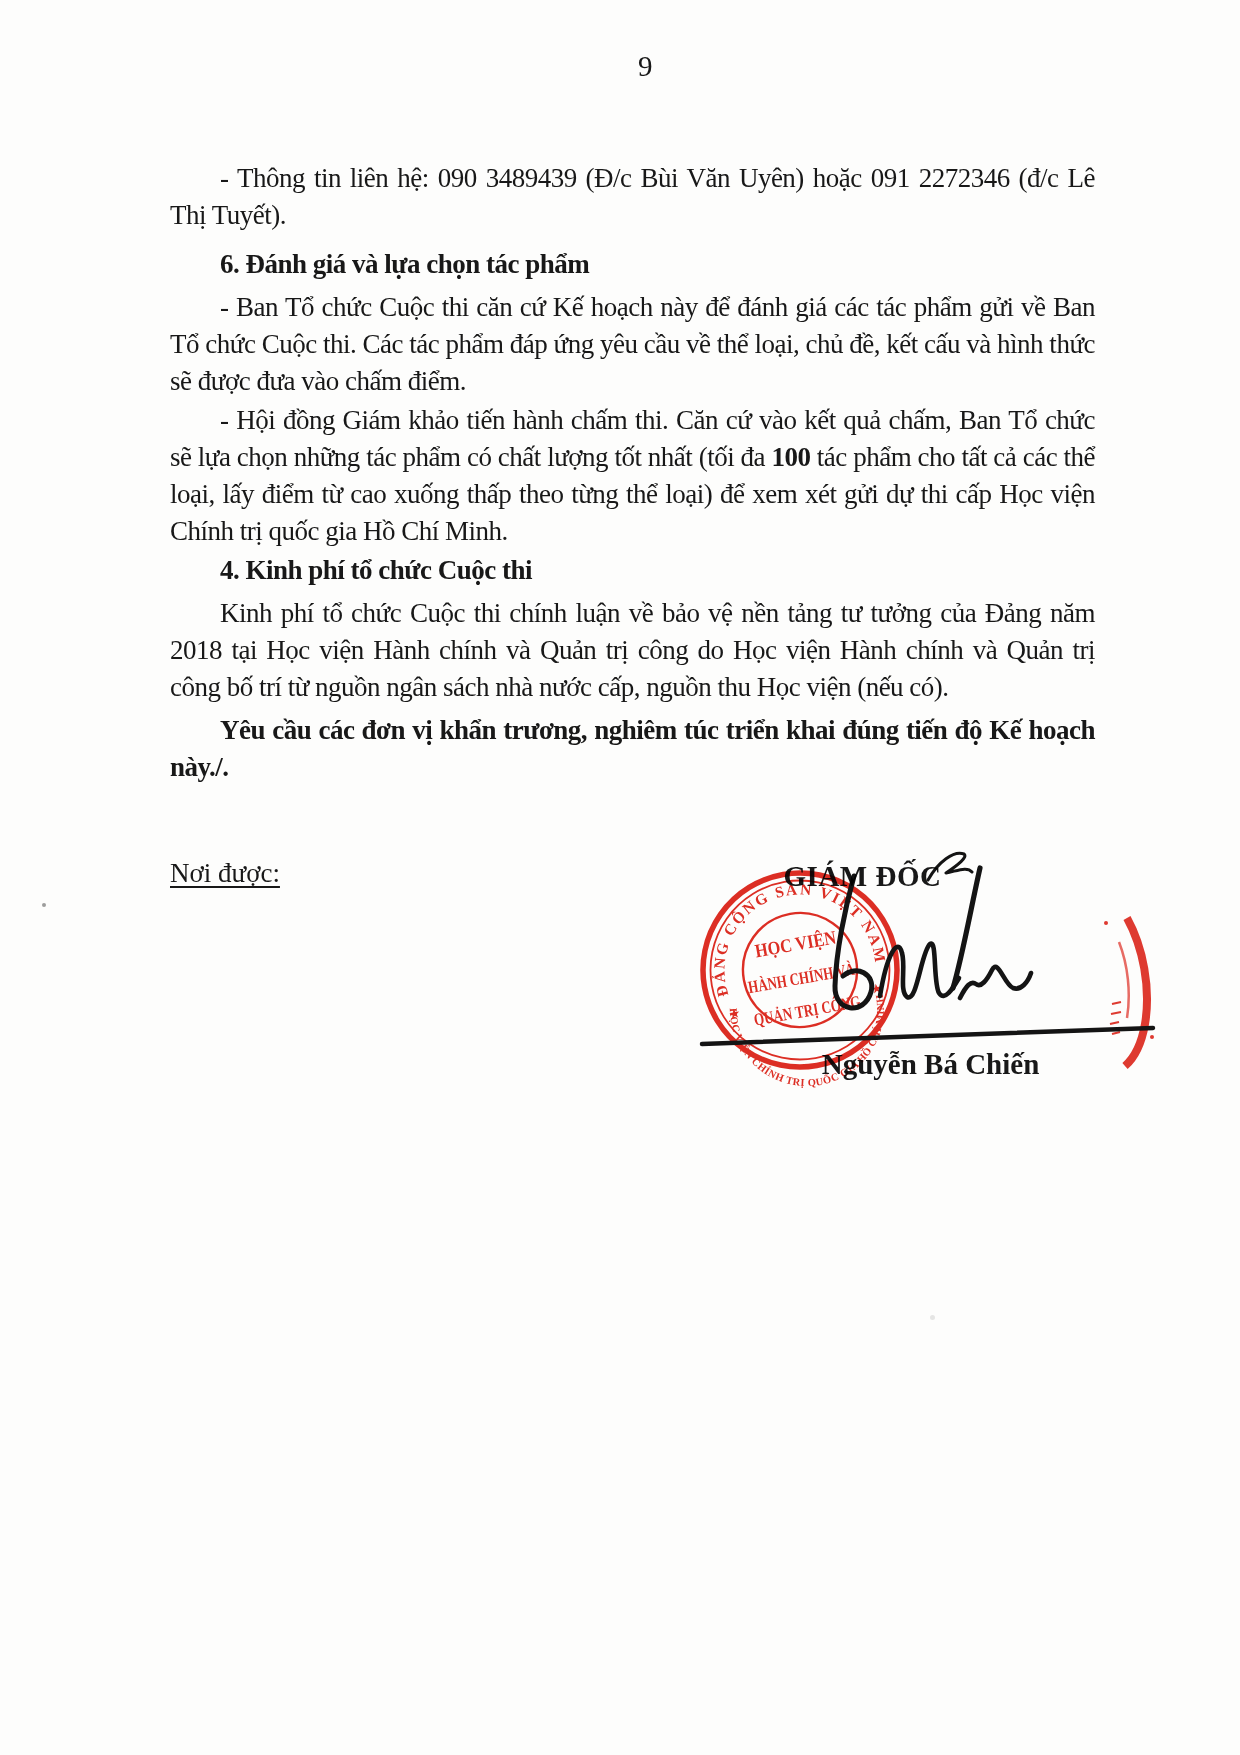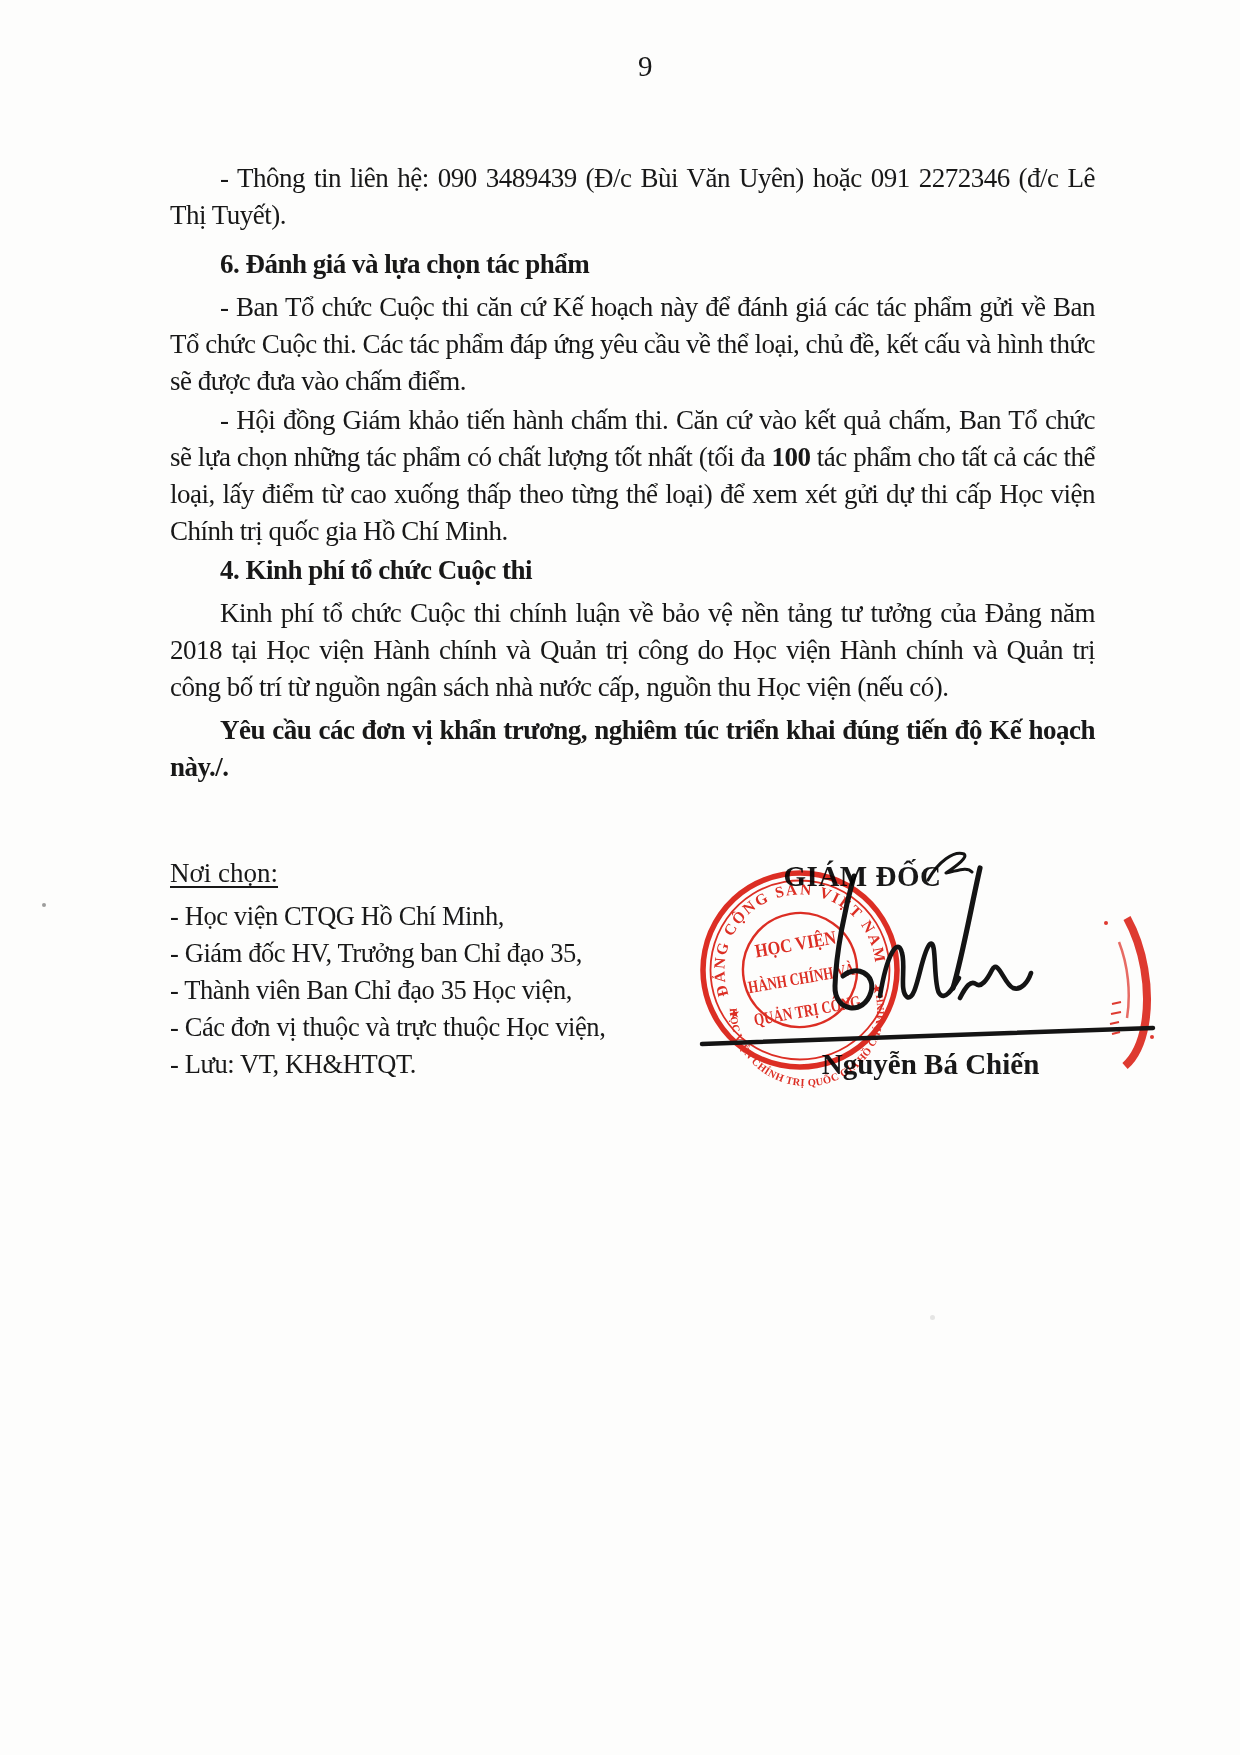--- a/index.html
+++ b/index.html
@@ -69,28 +69,21 @@
   <div class="content">
     <p class="para-contact">- Thông tin liên hệ: 090 3489439  (Đ/c Bùi Văn Uyên) hoặc 091 2272346 (đ/c Lê Thị Tuyết).</p>
     <p class="heading-3">6. Đánh giá và lựa chọn tác phẩm</p>
     <p class="para-eval">- Ban Tổ chức Cuộc thi căn cứ Kế hoạch này để đánh giá các tác phẩm gửi về Ban Tổ chức Cuộc thi. Các tác phẩm đáp ứng yêu cầu về thể loại, chủ đề, kết cấu và hình thức sẽ được đưa vào chấm điểm.</p>
     <p class="para-jury"><span>- Hội đồng Giám khảo tiến hành chấm thi. Căn cứ vào kết quả chấm, Ban Tổ chức sẽ lựa chọn những tác phẩm có chất lượng tốt nhất (tối đa </span><span class="bold">100</span><span> tác phẩm cho tất cả các thể loại, lấy điểm từ cao xuống thấp theo từng thể loại) để xem xét gửi dự thi cấp Học viện Chính trị quốc gia Hồ Chí Minh.</span></p>
     <p class="heading-4">4. Kinh phí tổ chức Cuộc thi</p>
     <p class="para-budget">Kinh phí tổ chức Cuộc thi chính luận về bảo vệ nền tảng tư tưởng của Đảng năm 2018 tại Học viện Hành chính và Quản trị công do Học viện Hành chính và Quản trị công bố trí từ nguồn ngân sách nhà nước cấp, nguồn thu Học viện (nếu có).</p>
     <p class="closing">Yêu cầu các đơn vị khẩn trương, nghiêm túc triển khai đúng tiến độ Kế hoạch này./.</p>
   </div>
 
-  <div class="recipients-label">Nơi chọn:</div>
-  <div class="recipients-list">
-    <div>- Học viện CTQG Hồ Chí Minh,</div>
-    <div>- Giám đốc HV, Trưởng ban Chỉ đạo 35,</div>
-    <div>- Thành viên Ban Chỉ đạo 35 Học viện,</div>
-    <div>- Các đơn vị thuộc và trực thuộc Học viện,</div>
-    <div>- Lưu: VT, KH&amp;HTQT.</div>
-  </div>
+  <div class="recipients-label">Nơi được:</div>
 
   <div class="signer-title">GIÁM ĐỐC</div>
   <div class="signer-name">Nguyễn Bá Chiến</div>
 
   <svg class="stamp-svg" viewBox="0 0 560 330" xmlns="http://www.w3.org/2000/svg">
 
     <g transform="translate(160,180) rotate(-10)" fill="none" stroke="#dc1f14" opacity="0.93">
       <circle r="97" stroke-width="5.5"></circle>
       <circle r="89.5" stroke-width="1.8"></circle>
       <circle r="57" stroke-width="2.4"></circle>

